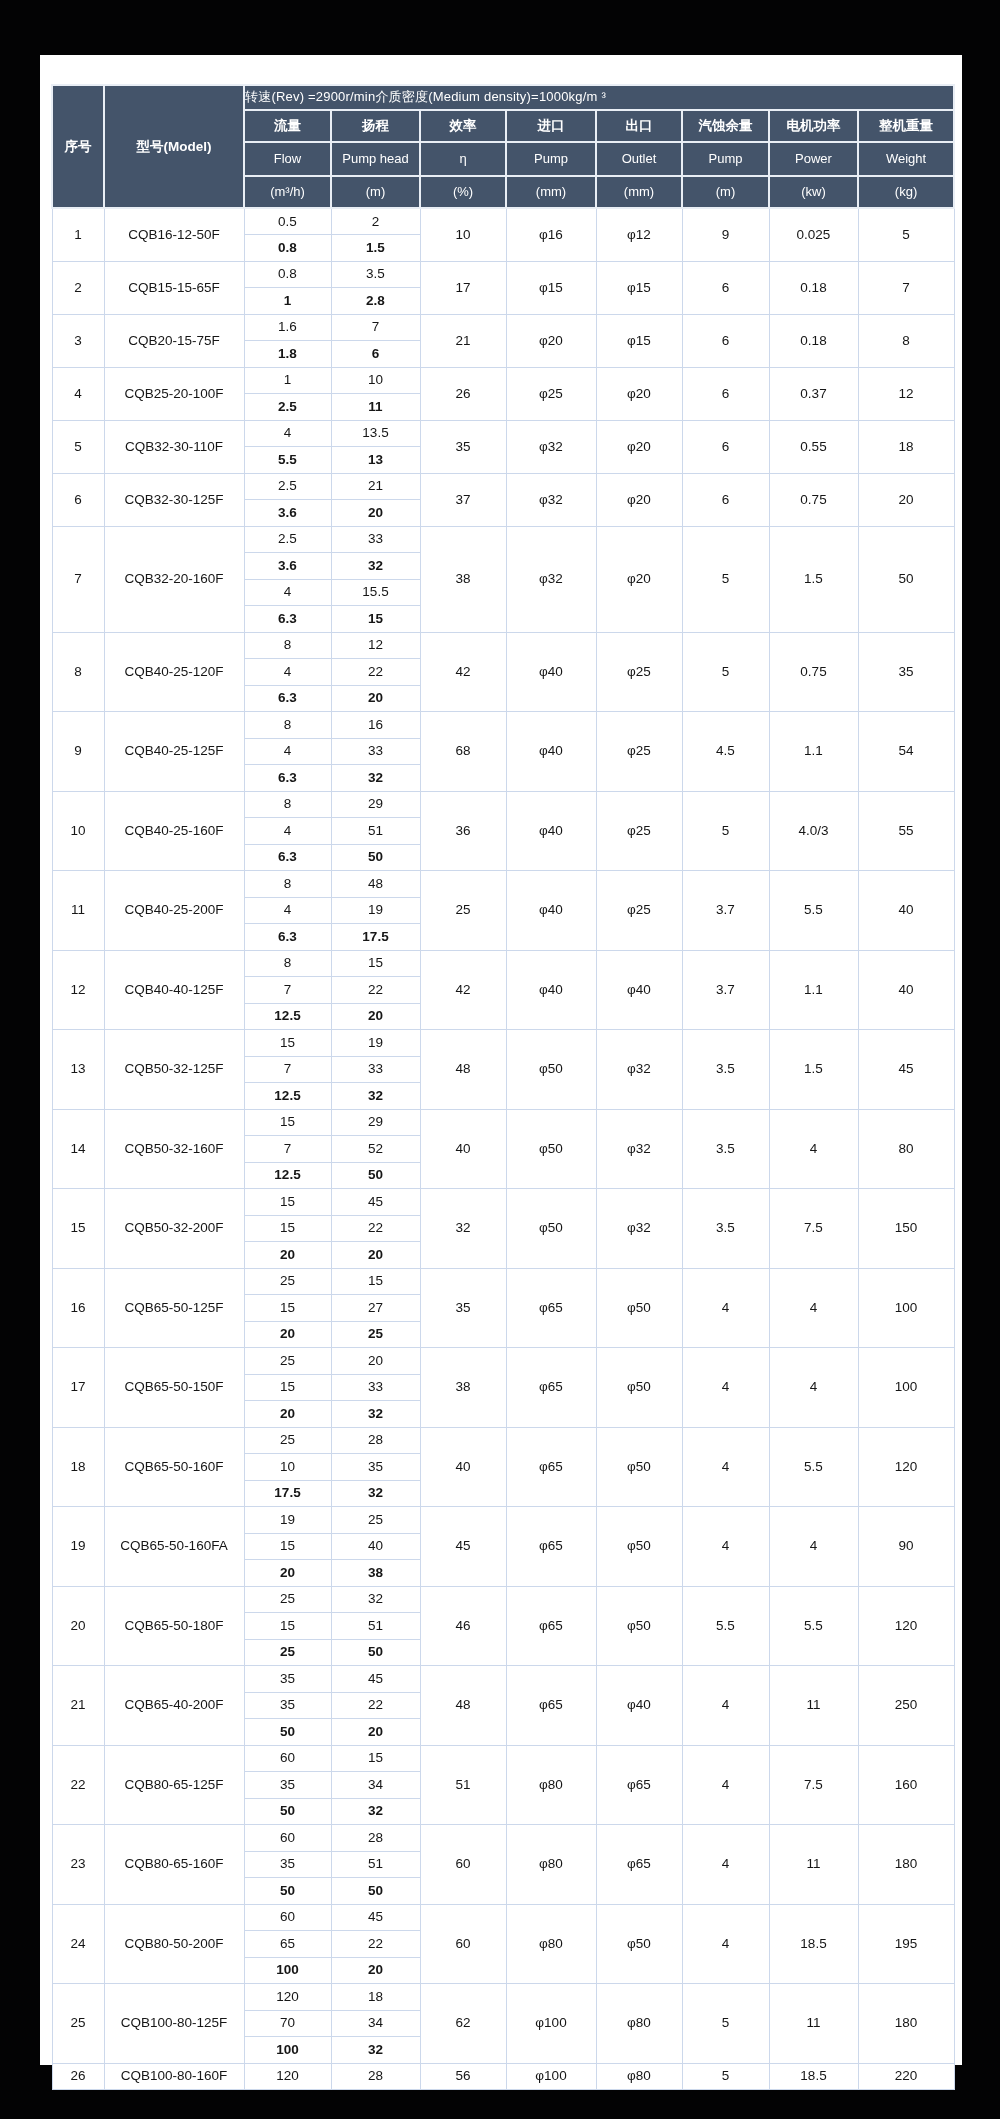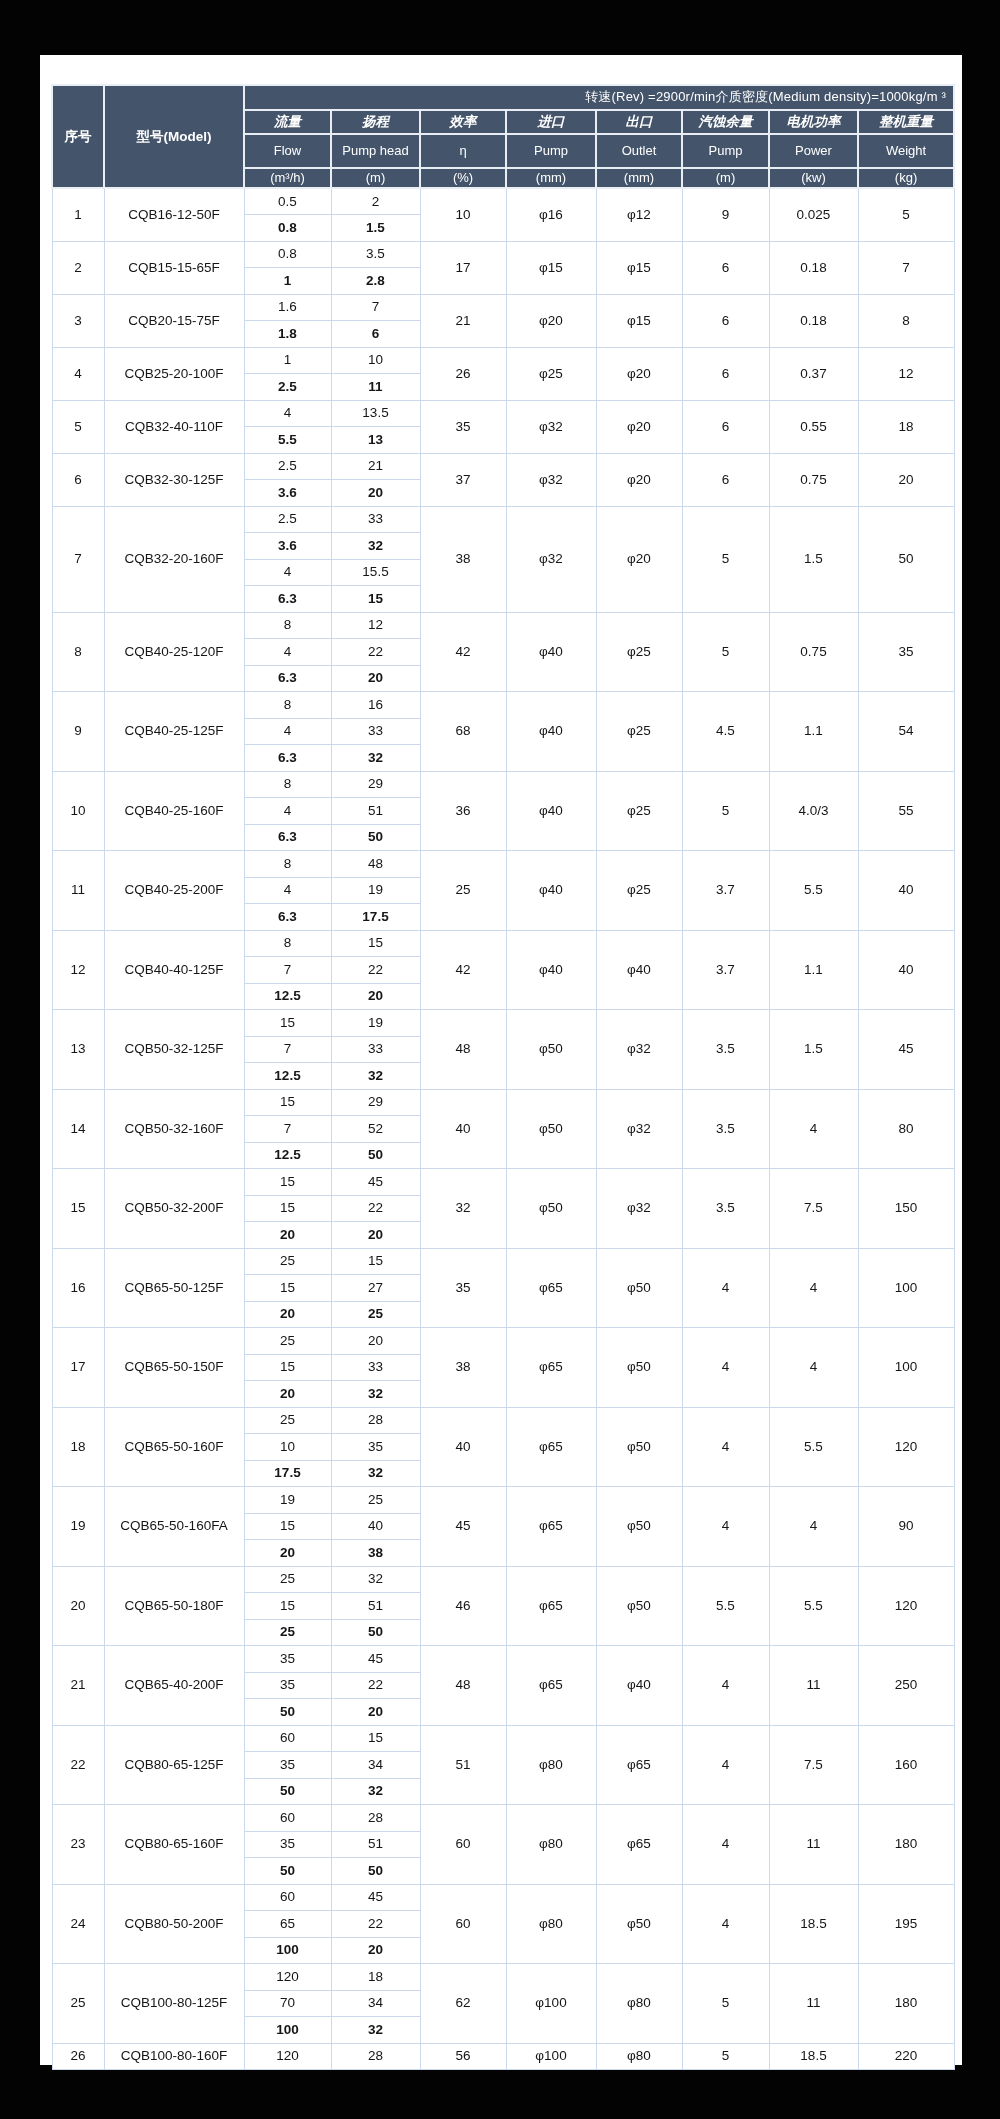--- a/index.html
+++ b/index.html
@@ -25,27 +25,27 @@
     text-align:center;vertical-align:middle;
     padding:0;overflow:hidden;
     line-height:1.15;
   }
   thead th{
     background:#44546a;color:#ffffff;
     border:2px solid #e9eef5;
     font-weight:400;font-size:13px;
   }
   thead tr.title-row{height:25px;}
-  thead tr.row-cn{height:24px;font-style:italic;}
+  thead tr.row-cn{height:32px;}
   thead tr.row-en{height:34px;}
-  thead tr.row-unit{height:20px;}
+  thead tr.row-unit{height:32px;}
   thead th.corner{font-weight:700;font-size:13.5px;}
   thead tr.row-cn th{font-weight:700;font-size:13.5px;}
   thead th.title-cell{
-    text-align:right;padding-right:7px;
+    text-align:left;padding-right:7px;
     font-weight:400;font-size:13px;
     letter-spacing:0.2px;
   }
   tbody tr{height:26.5px;}
   tbody td{
     border:1.5px solid #ccd8eb;
     color:#161616;
     font-size:13.5px;
     background:#ffffff;
   }
@@ -165,21 +165,21 @@
           <td rowspan="2">6</td>
           <td rowspan="2">0.37</td>
           <td rowspan="2">12</td>
         </tr>
         <tr>
           <td class="b">2.5</td>
           <td class="b">11</td>
         </tr>
         <tr>
           <td rowspan="2">5</td>
-          <td rowspan="2">CQB32-40-110F</td>
+          <td rowspan="2">CQB32-30-110F</td>
           <td>4</td>
           <td>13.5</td>
           <td rowspan="2">35</td>
           <td rowspan="2">φ32</td>
           <td rowspan="2">φ20</td>
           <td rowspan="2">6</td>
           <td rowspan="2">0.55</td>
           <td rowspan="2">18</td>
         </tr>
         <tr>

